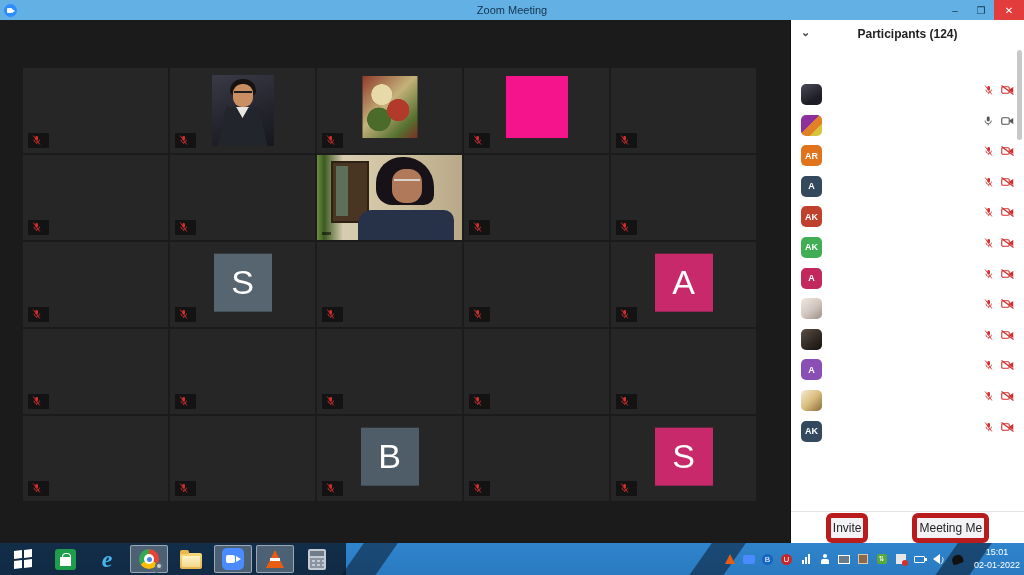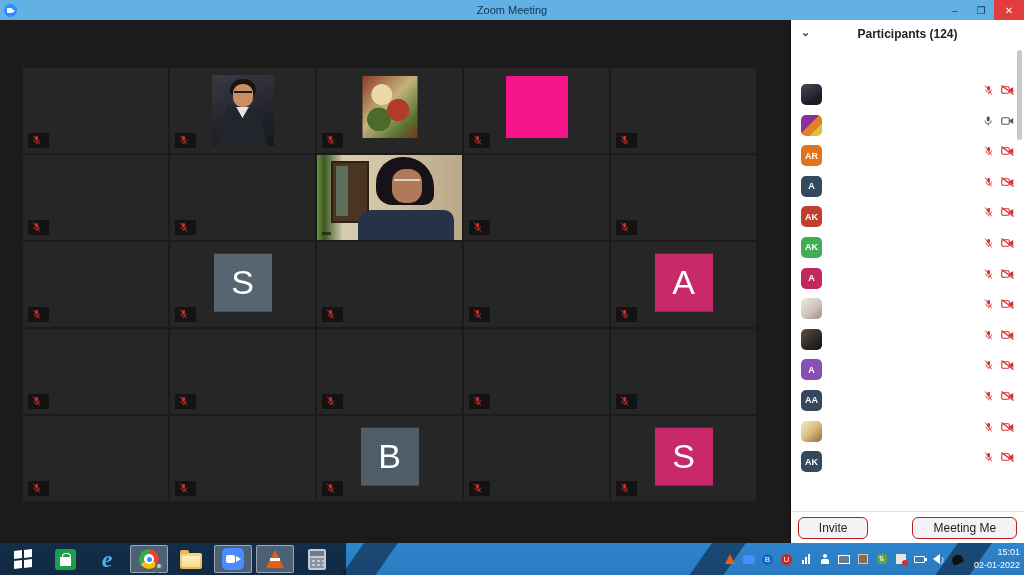--- a/index.html
+++ b/index.html
@@ -67,21 +67,21 @@
   #search-box input::placeholder { color:#8a8a8a; }
 
   #plist { position:absolute; top:64px; left:0; right:0; bottom:32px; overflow:hidden; }
   .prow { height:30.6px; display:flex; align-items:flex-start; padding:0 10px 0 10px; }
   .prow .pavatar { width:21px; height:21px; border-radius:5px; color:#fff; font-size:9px; font-weight:bold; display:flex; align-items:center; justify-content:center; flex:0 0 auto; }
   .prow .pname { font-size:12.5px; color:#222; margin-left:10px; white-space:nowrap; overflow:hidden; flex:1 1 auto; }
   .prow .picons { display:flex; gap:8px; align-items:center; flex:0 0 auto; }
   #pscroll { position:absolute; right:2px; top:30px; width:5px; height:90px; background:#c9c9c9; border-radius:3px; }
 
   #panel-footer { position:absolute; bottom:0; left:0; right:0; height:32px; border-top:1px solid #e4e4e4; display:flex; align-items:center; justify-content:center; gap:44px; background:#fff; }
-  .pf-btn { background:#f3f3f5; border:1px solid #b91c1c; border-radius:6px; font-size:12px; color:#232323; padding:3px 20px; cursor:pointer; }
+  .pf-btn { background:#f3f3f5; border:5px solid #b91c1c; border-radius:6px; font-size:12px; color:#232323; padding:3px 2px; cursor:pointer; }
 
   
   #taskbar { position:absolute; left:0; top:543px; width:1024px; height:32px; background:linear-gradient(180deg,#2f85cd,#2a7ac0); overflow:hidden; }
   #taskbar .stripe { position:absolute; top:-6px; width:34px; height:46px; background:rgba(10,25,45,.55); transform:skewX(-35deg); }
   #taskbar .darkzone { position:absolute; left:0; top:0; width:346px; height:32px; background:rgba(10,20,35,.78); }
   #task-apps { position:absolute; left:0; top:0; height:32px; display:flex; align-items:center; gap:4px; padding-left:4px; }
   .tapp { width:38px; height:28px; display:flex; align-items:center; justify-content:center; border-radius:2px; position:relative; }
   .tapp.active { background:rgba(255,255,255,.25); border:1px solid rgba(255,255,255,.45); }
 
   
@@ -104,21 +104,21 @@
   .zoom-ic:before { content:""; position:absolute; right:3px; top:8px; border-left:5px solid #fff; border-top:3px solid transparent; border-bottom:3px solid transparent; }
   .vlc-ic { width:0; height:0; border-left:9px solid transparent; border-right:9px solid transparent; border-bottom:18px solid #e85d10; position:relative; }
   .vlc-ic:after { content:""; position:absolute; left:-5px; top:8px; width:10px; height:3px; background:#fff; }
   .calc-ic { width:18px; height:21px; background:#c3cad2; border-radius:2px; position:relative; }
   .calc-ic:before { content:""; position:absolute; left:2px; top:2px; width:14px; height:5px; background:#6f7d8a; }
   .calc-ic:after { content:""; position:absolute; left:2px; top:9px; width:14px; height:10px;
       background:repeating-linear-gradient(0deg,#8894a0 0 2px,transparent 2px 4px), repeating-linear-gradient(90deg,#8894a0 0 2px,transparent 2px 5px); }
 
   #tray { position:absolute; right:60px; top:0; height:32px; display:flex; align-items:center; gap:6px; }
   .tray-ic { width:13px; height:13px; display:flex; align-items:center; justify-content:center; font-size:9px; color:#fff; }
-  #clock { position:absolute; right:4px; top:3px; text-align:right; color:#fff; font-size:9px; line-height:1.4; }
+  #clock { position:absolute; right:4px; top:3px; text-align:center; color:#fff; font-size:9px; line-height:1.4; }
 </style>
 </head>
 <body>
 
 <div id="screen">
 
   <div id="titlebar">
     <div class="app-icon"></div>
     <div id="title-text">Zoom Meeting</div>
     <div id="win-controls">
@@ -594,37 +594,20 @@
               </svg>
               <svg width="13" height="10" viewBox="0 0 26 20">
                 <rect x="1.5" y="3.5" width="15" height="13" rx="2.5" fill="none" stroke="#d42f2f" stroke-width="2.2"></rect>
                 <path d="M18 8l6.5-4v12L18 12z" fill="#d42f2f"></path>
                 <line x1="1" y1="1" x2="25" y2="19" stroke="#d42f2f" stroke-width="2.4"></line>
               </svg>
             </div>
           </div>
           <div class="prow">
             <div class="pavatar" style="background:#8a4fb5">A</div>
-            <div class="pname"></div>
-            <div class="picons">
-              <svg width="9" height="12" viewBox="0 0 24 26">
-                <rect x="9" y="2" width="7" height="12" rx="3.5" fill="#d42f2f"></rect>
-                <path d="M5 12a7.5 7.5 0 0 0 15 0" fill="none" stroke="#d42f2f" stroke-width="2.2"></path>
-                <line x1="12.5" y1="20" x2="12.5" y2="24" stroke="#d42f2f" stroke-width="2.2"></line>
-                <line x1="3" y1="1" x2="21" y2="25" stroke="#d42f2f" stroke-width="2.4"></line>
-              </svg>
-              <svg width="13" height="10" viewBox="0 0 26 20">
-                <rect x="1.5" y="3.5" width="15" height="13" rx="2.5" fill="none" stroke="#d42f2f" stroke-width="2.2"></rect>
-                <path d="M18 8l6.5-4v12L18 12z" fill="#d42f2f"></path>
-                <line x1="1" y1="1" x2="25" y2="19" stroke="#d42f2f" stroke-width="2.4"></line>
-              </svg>
-            </div>
-          </div>
-          <div class="prow">
-            <div class="pavatar" style="background:#35495e">AA</div>
             <div class="pname"></div>
             <div class="picons">
               <svg width="9" height="12" viewBox="0 0 24 26">
                 <rect x="9" y="2" width="7" height="12" rx="3.5" fill="#d42f2f"></rect>
                 <path d="M5 12a7.5 7.5 0 0 0 15 0" fill="none" stroke="#d42f2f" stroke-width="2.2"></path>
                 <line x1="12.5" y1="20" x2="12.5" y2="24" stroke="#d42f2f" stroke-width="2.2"></line>
                 <line x1="3" y1="1" x2="21" y2="25" stroke="#d42f2f" stroke-width="2.4"></line>
               </svg>
               <svg width="13" height="10" viewBox="0 0 26 20">
                 <rect x="1.5" y="3.5" width="15" height="13" rx="2.5" fill="none" stroke="#d42f2f" stroke-width="2.2"></rect>

